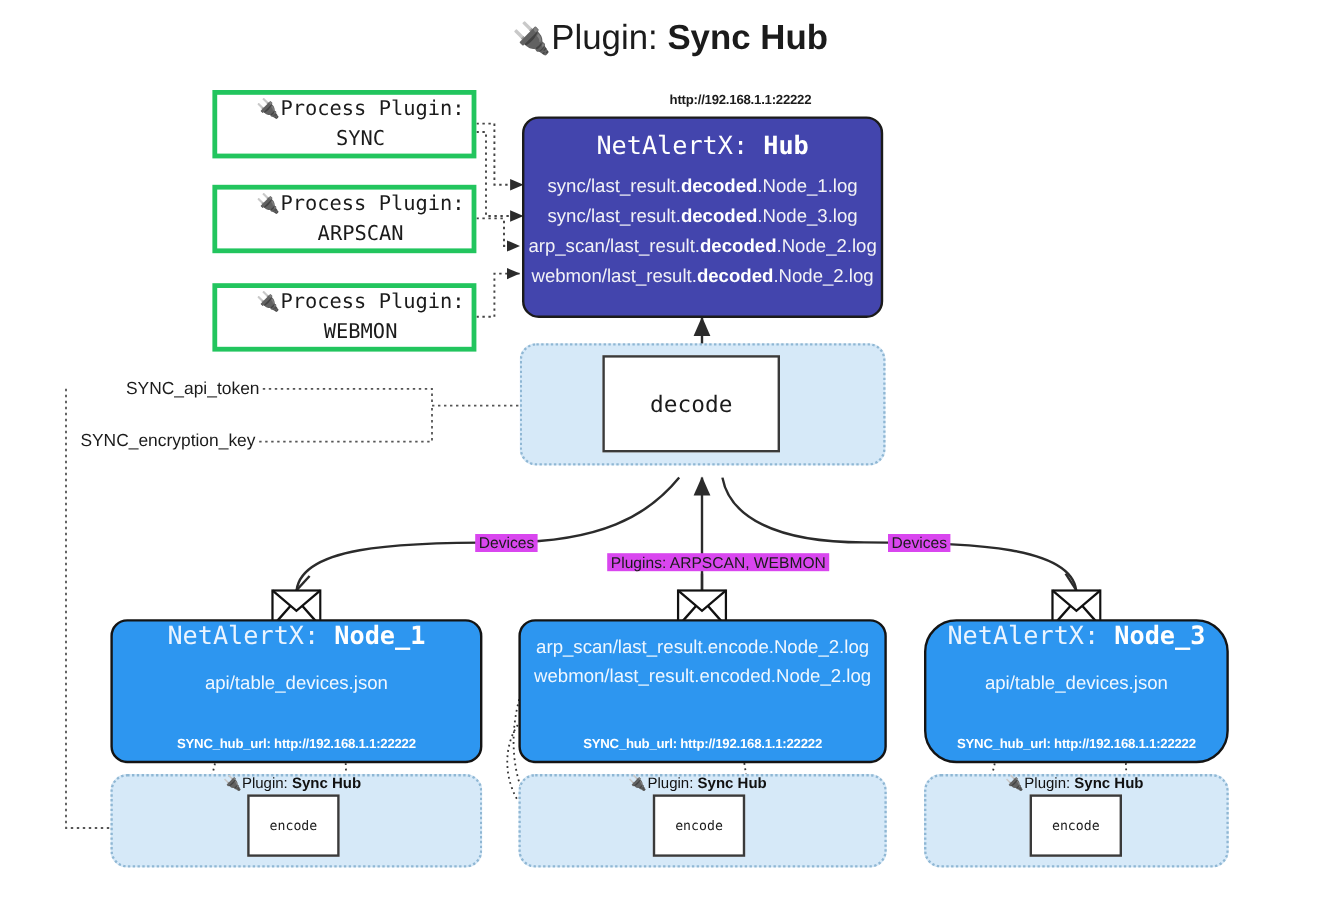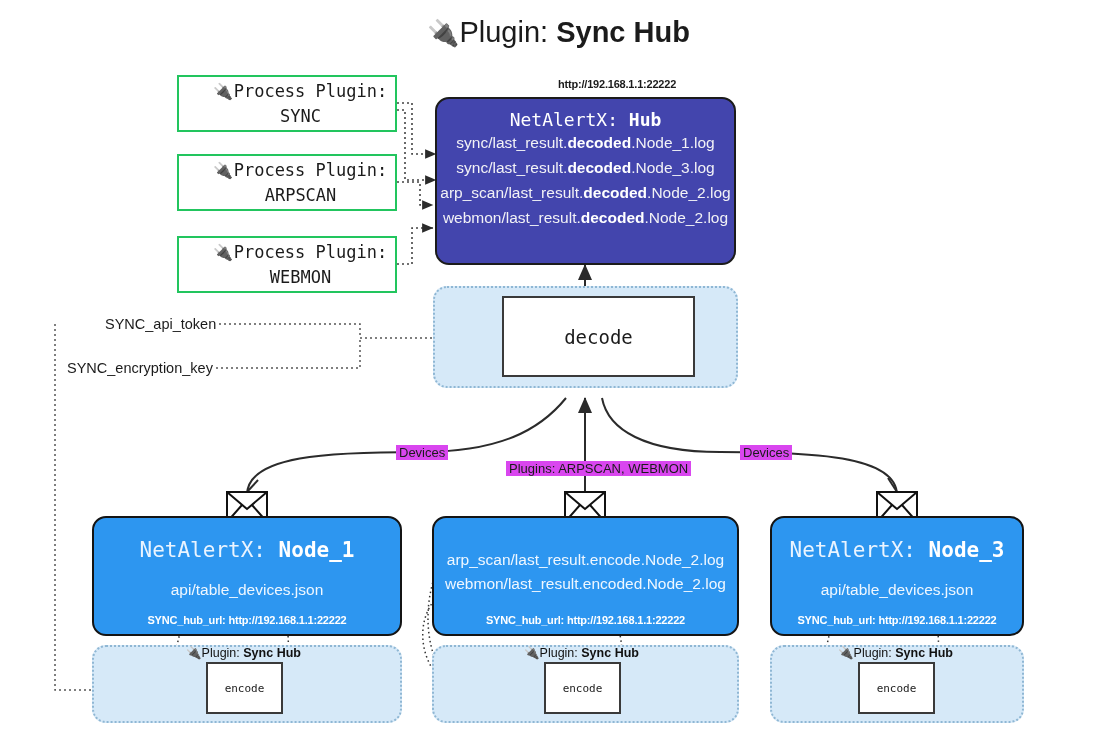--- a/index.html
+++ b/index.html
@@ -30,21 +30,21 @@
   }
   .title .plug { font-size: 26px; }
   .title .lead { font-weight: 400; }
   .title .strong { font-weight: bold; }
 
   
   .box { position: absolute; box-sizing: border-box; }
 
   .proc-box {
     background: #ffffff;
-    border: 2px solid #22c55e;
+    border: 4px solid #22c55e;
     display: flex;
     flex-direction: column;
     align-items: center;
     justify-content: center;
     font-family: "DejaVu Sans Mono", monospace;
     font-size: 17px;
     color: #1b1b1b;
     line-height: 1.45;
     padding-left: 27px;
   }
@@ -57,22 +57,22 @@
     border: 2px solid #1b1b1b;
     border-radius: 14px;
     color: #ffffff;
     display: flex;
     flex-direction: column;
     align-items: center;
     padding-top: 10px;
   }
   .hub-title {
     font-family: "DejaVu Sans Mono", monospace;
-    font-size: 18px;
-    margin-bottom: 0;
+    font-size: 21px;
+    margin-bottom: 10px;
     white-space: nowrap;
   }
   .hub-title .b { font-weight: bold; }
   .hub-line {
     font-size: 15.5px;
     line-height: 1.62;
     white-space: nowrap;
     color: #f2f2f6;
   }
   .hub-line b { color: #ffffff; }
@@ -113,21 +113,21 @@
 
   
   .node-box {
     background: #2d96f0;
     border: 2px solid #141414;
     border-radius: 14px;
     color: #ffffff;
     display: flex;
     flex-direction: column;
     align-items: center;
-    padding-top: 20px;
+    padding-top: 0;
   }
   .node-title {
     font-family: "DejaVu Sans Mono", monospace;
     font-size: 21px;
     white-space: nowrap;
     color: #eaf4ff;
   }
   .node-title .b { font-weight: bold; color: #ffffff; }
   .node-line {
     font-size: 15.5px;
@@ -244,21 +244,21 @@
 
   <div class="box hub-box" style="left:435px; top:97px; width:301px; height:168px;">
     <div class="hub-title"><span>NetAlertX: </span><span class="b">Hub</span></div>
     <div class="hub-line"><span>sync/last_result.</span><b>decoded</b><span>.Node_1.log</span></div>
     <div class="hub-line"><span>sync/last_result.</span><b>decoded</b><span>.Node_3.log</span></div>
     <div class="hub-line"><span>arp_scan/last_result.</span><b>decoded</b><span>.Node_2.log</span></div>
     <div class="hub-line"><span>webmon/last_result.</span><b>decoded</b><span>.Node_2.log</span></div>
   </div>
 
   <div class="box lightpanel" style="left:433px; top:286px; width:305px; height:102px;"></div>
-  <div class="box decode-box" style="left:502px; top:296px; width:193px; height:81px;">
+  <div class="box decode-box" style="left:502px; top:296px; width:148px; height:81px;">
     <span>decode</span>
   </div>
 
   <div class="dot-label" style="left:103px; top:316px;">SYNC_api_token</div>
   <div class="dot-label" style="left:65px; top:360px;">SYNC_encryption_key</div>
 
   <div class="edge-label" style="left:396px; top:445px;">Devices</div>
   <div class="edge-label" style="left:740px; top:445px;">Devices</div>
   <div class="edge-label" style="left:506px; top:461px;">Plugins: ARPSCAN, WEBMON</div>
 
@@ -283,21 +283,21 @@
     <div class="node-line" style="margin-top:16px;">api/table_devices.json</div>
     <div class="node-foot">SYNC_hub_url: http://192.168.1.1:22222</div>
   </div>
 
   <div class="box node-box" style="left:432px; top:516px; width:307px; height:120px;">
     <div class="node-line" style="margin-top:10px;">arp_scan/last_result.encode.Node_2.log</div>
     <div class="node-line">webmon/last_result.encoded.Node_2.log</div>
     <div class="node-foot">SYNC_hub_url: http://192.168.1.1:22222</div>
   </div>
 
-  <div class="box node-box" style="left:770px; top:516px; width:254px; height:120px;">
+  <div class="box node-box" style="left:770px; top:516px; width:254px; height:120px;border-radius:27px;">
     <div class="node-title"><span>NetAlertX: </span><span class="b">Node_3</span></div>
     <div class="node-line" style="margin-top:16px;">api/table_devices.json</div>
     <div class="node-foot">SYNC_hub_url: http://192.168.1.1:22222</div>
   </div>
 
   <div class="box lightpanel" style="left:92px; top:645px; width:310px; height:78px;"></div>
   <div class="panel-label" style="left:186px; top:645px;">
     <span class="plug-ico">🔌</span><span>Plugin: </span><span class="b">Sync Hub</span>
   </div>
   <div class="box encode-box" style="left:206px; top:662px; width:77px; height:52px;">

